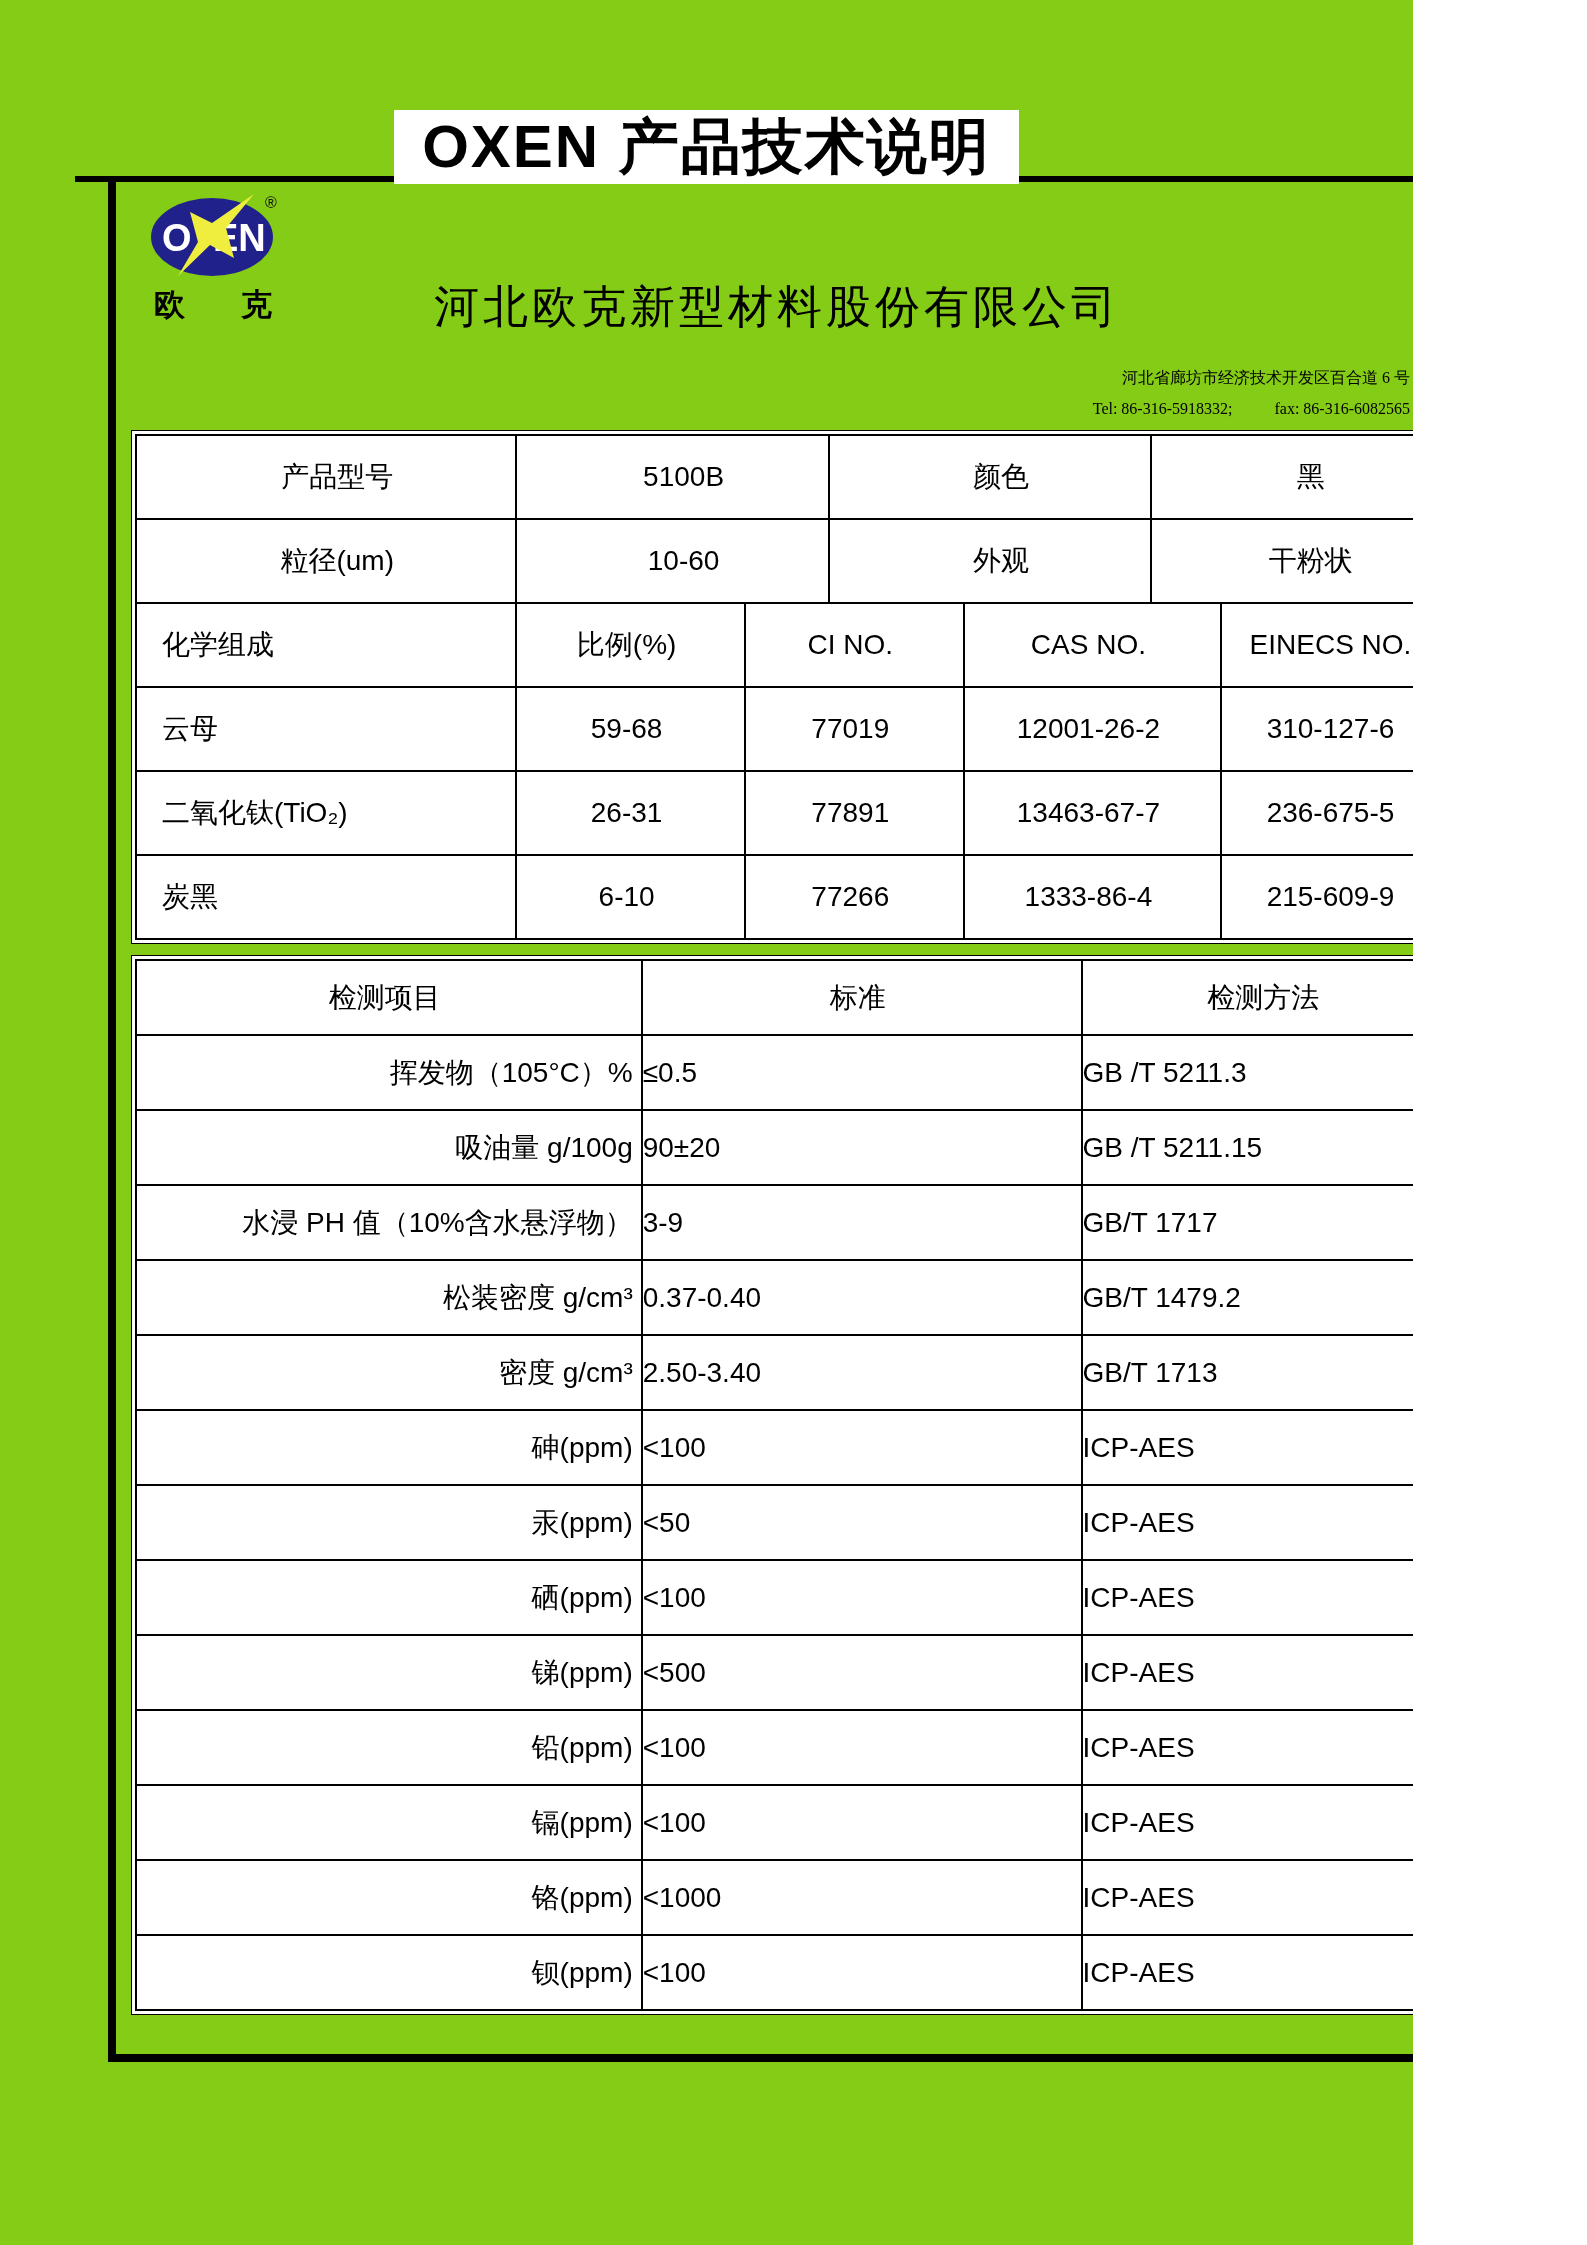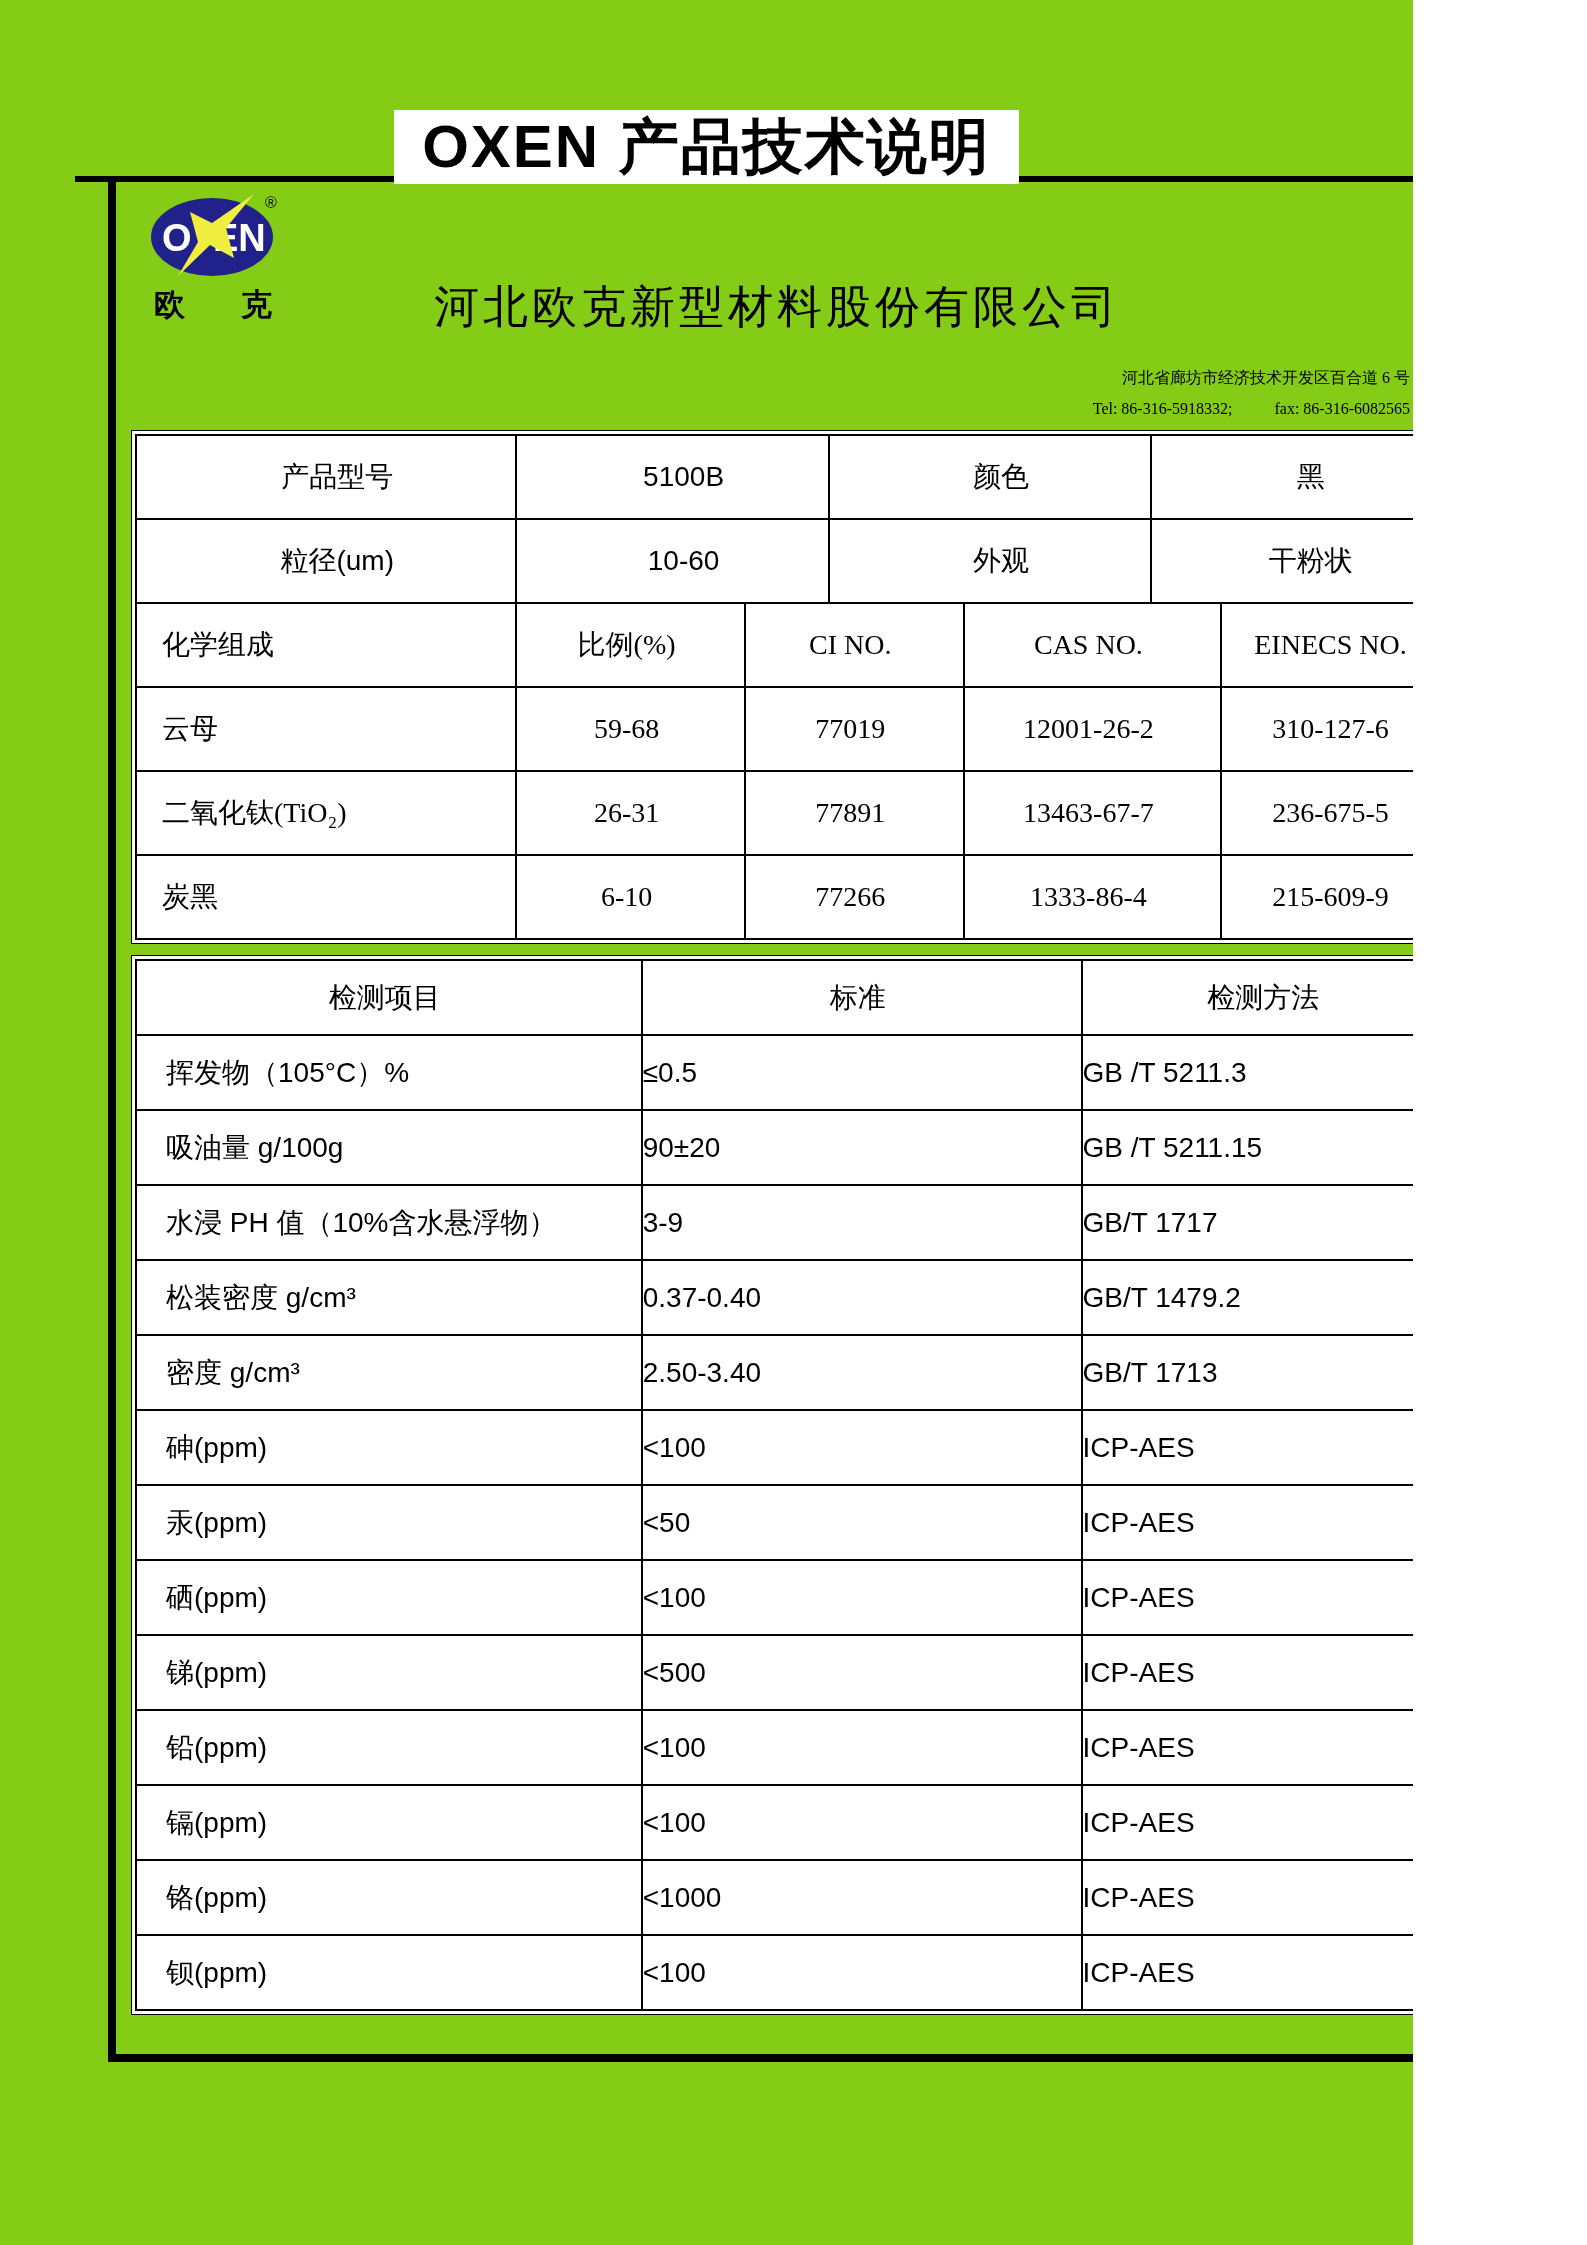--- a/index.html
+++ b/index.html
@@ -52,24 +52,24 @@
   table { width:100%; border-collapse:collapse; table-layout:fixed; }
   td {
     border:2px solid #000; font-size:28px; vertical-align:middle;
     padding:0 8px 0 0; overflow:hidden; white-space:nowrap;
   }
   .t1 td { height:82px; }
   .t2 td { height:73px; }
   .tbl-join { margin-top:-2px; }           
   
   .info-tbl td { text-align:center; padding-left:30px; }
-  .comp-tbl td { text-align:center;font-family:Liberation Serif, serif; }
+  .comp-tbl td { text-align:center; }
   .comp-tbl td:first-child { text-align:left; padding-left:25px; }
   .test-tbl td { }
-  .test-tbl tbody.body-rows td:first-child { text-align:left; padding-left:29px;border-radius:25px; }
+  .test-tbl tbody.body-rows td:first-child { text-align:right; padding-left:12px;border-radius:25px; }
   .test-tbl tbody.hdr td { text-align:center; padding-left:0; }
 </style>
 </head>
 <body>
 
 <div class="page">
 
   <div class="top-rule"></div>
 
   <div class="doc-title">

